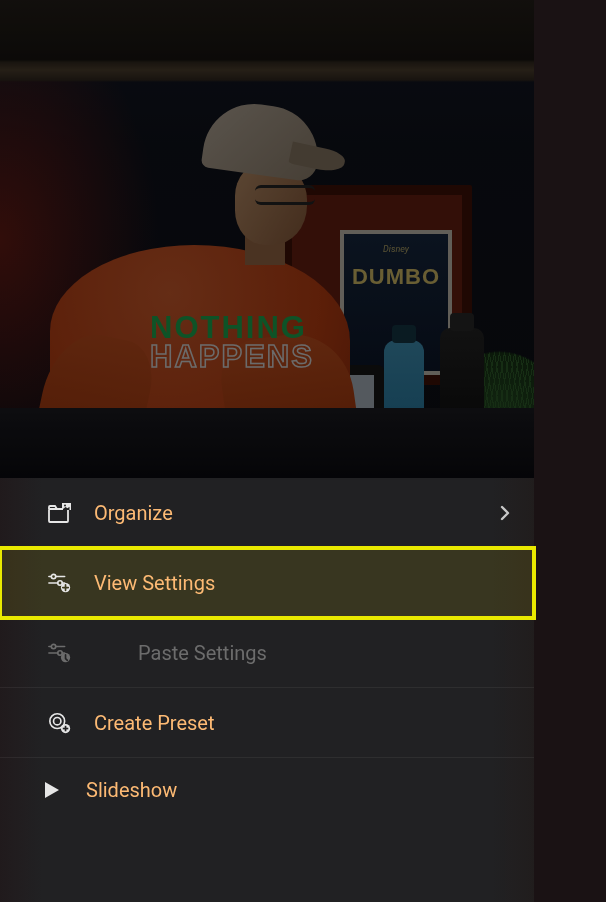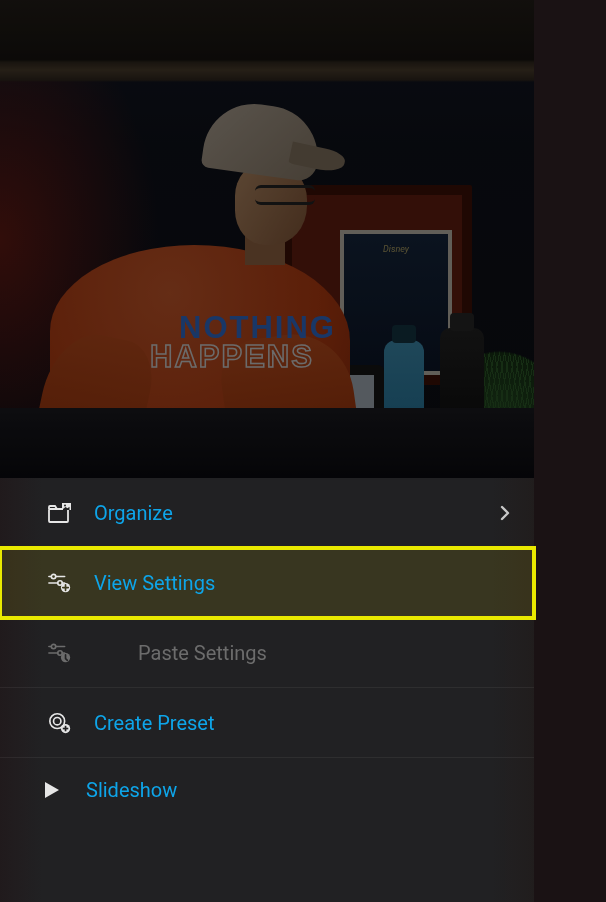--- a/index.html
+++ b/index.html
@@ -59,21 +59,21 @@
     .arm-left {position:absolute; left:-10px; top:230px; width:105px; height:150px; background: linear-gradient(180deg,#e05a22,#b83a0a); border-radius: 46% 30% 24% 40%; transform: rotate(12deg);}
     .arm-right {position:absolute; left:175px; top:230px; width:130px; height:140px; background: linear-gradient(180deg,#e45e24,#b53606); border-radius: 30% 46% 40% 24%; transform: rotate(-8deg);}
     .hand {position:absolute; left:135px; top:325px; width:60px; height:45px; background:#c78a5c; border-radius:40%;}
     .sweater-text {
       position:absolute; left:100px; top:208px;
       font-family: Arial Black, Arial, sans-serif;
       font-weight: 900; letter-spacing: 2px;
       line-height: 0.95; text-align:left;
       font-size: 31px;
     }
-    .sweater-text .l1 { color:#3b82f6;margin-left:29px;}
+    .sweater-text .l1 { color:#22c55e;}
     .sweater-text .l2 { color:#fff; -webkit-text-stroke: 1.5px #fff; color: transparent;}
     .board {
       position:absolute; right:62px; top:185px; width:190px; height:200px;
       background:#7a2314; border:10px solid #4a1408; border-radius:2px;
     }
     .poster {
       position:absolute; right:82px; top:230px; width:112px; height:145px;
       background: linear-gradient(180deg,#1a2e4a,#0e1a30);
       border:4px solid #e6dfd2;
     }
@@ -120,21 +120,21 @@
       padding: 0 0 0 0;
       position: relative;
       z-index: 1;
     }
     .menu-item {
       display:flex;
       align-items:center;
       padding: 0 24px 0 48px;
       height: 70px;
       position:relative;
-      color: #0ea5e9;
+      color: #fdba74;
       font-size: 20px;
       border-bottom: 1px solid rgba(255,255,255,0.06);
     }
     .menu-item:last-child { border-bottom:none; padding-bottom:0; height:64px;padding-left:40px;}
     .menu-item .icon {
       width: 24px; height: 24px;
       margin-right: 22px;
       display:flex; align-items:center; justify-content:center;
       flex-shrink:0;
       color:#e6e6e6;
@@ -158,20 +158,21 @@
 <div class="app">
 
   <div class="photo-area">
     <div class="photo-scene">
       <div class="bg-room"></div>
       <div class="bg-red-glow"></div>
       <div class="shelf"></div>
       <div class="board"></div>
       <div class="poster">
         <div class="poster-sub">Disney</div>
+        <div class="poster-text">DUMBO</div>
       </div>
       <div class="plant">
           <div class="plant-leaves"></div>
         </div>
       <div class="bottle2"></div>
       <div class="bottle1"></div>
       <div class="tablet"></div>
       <div class="person">
         <div class="sweater"></div>
         <div class="arm-left"></div>

